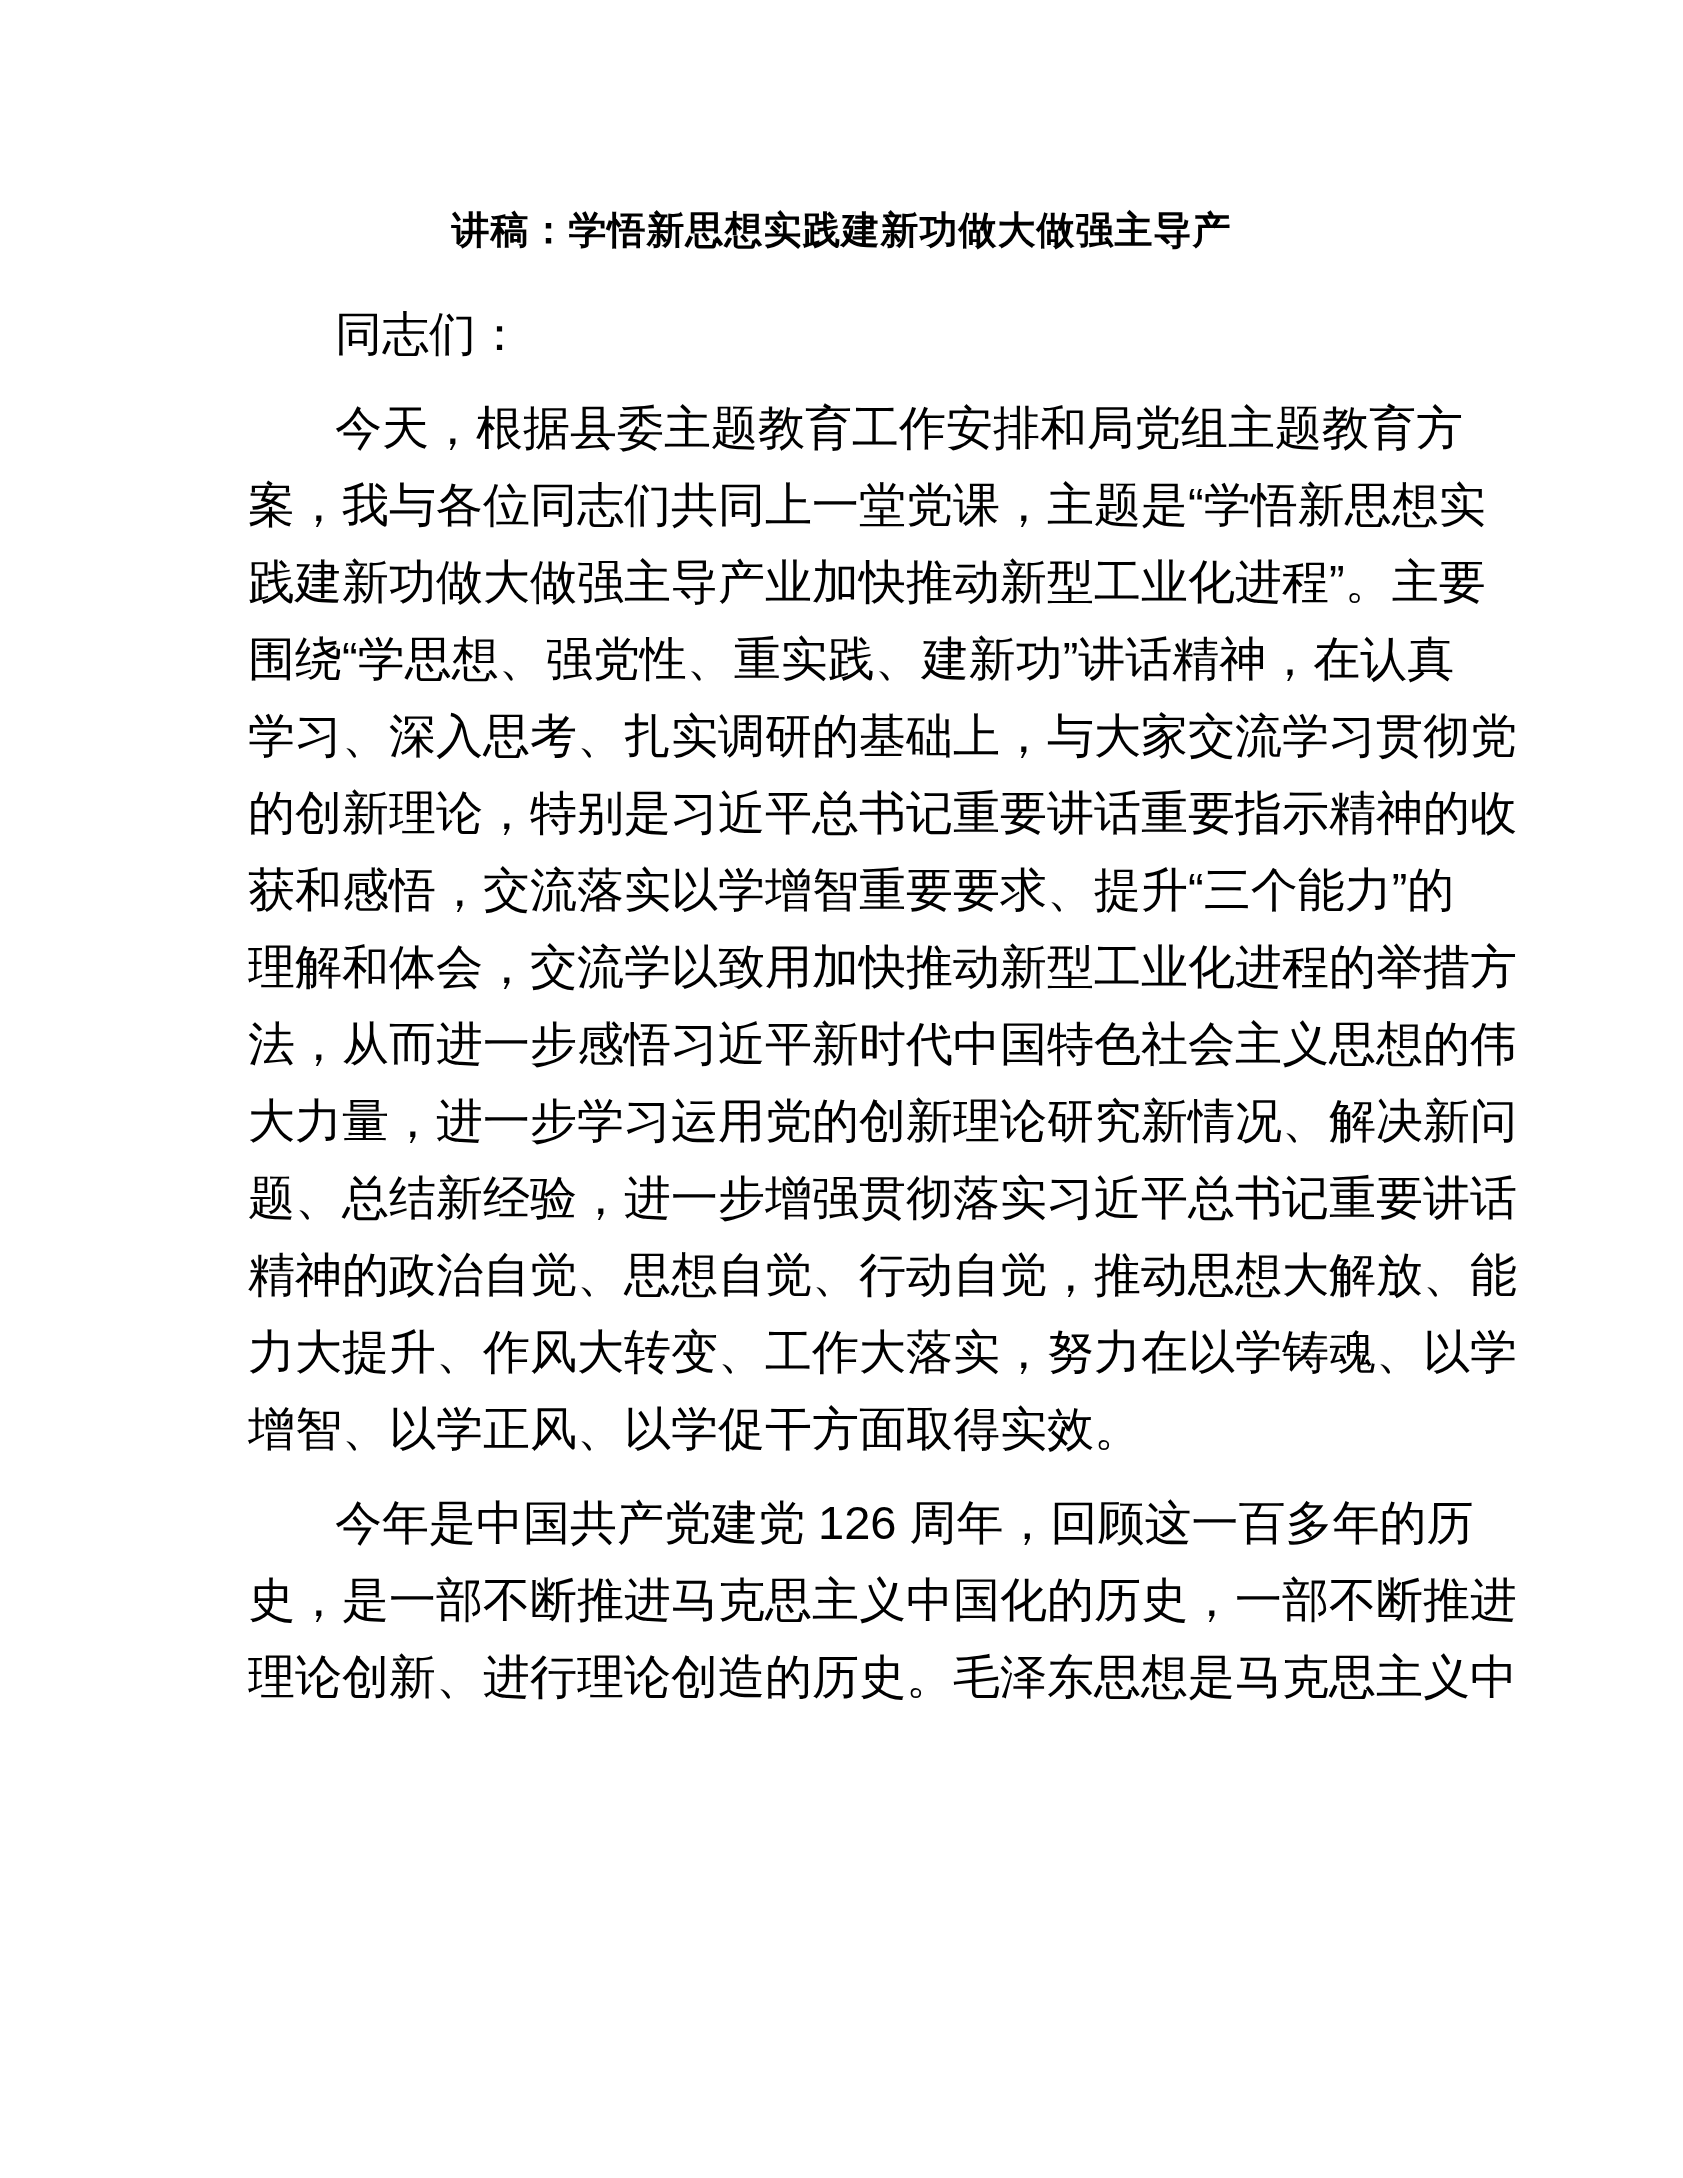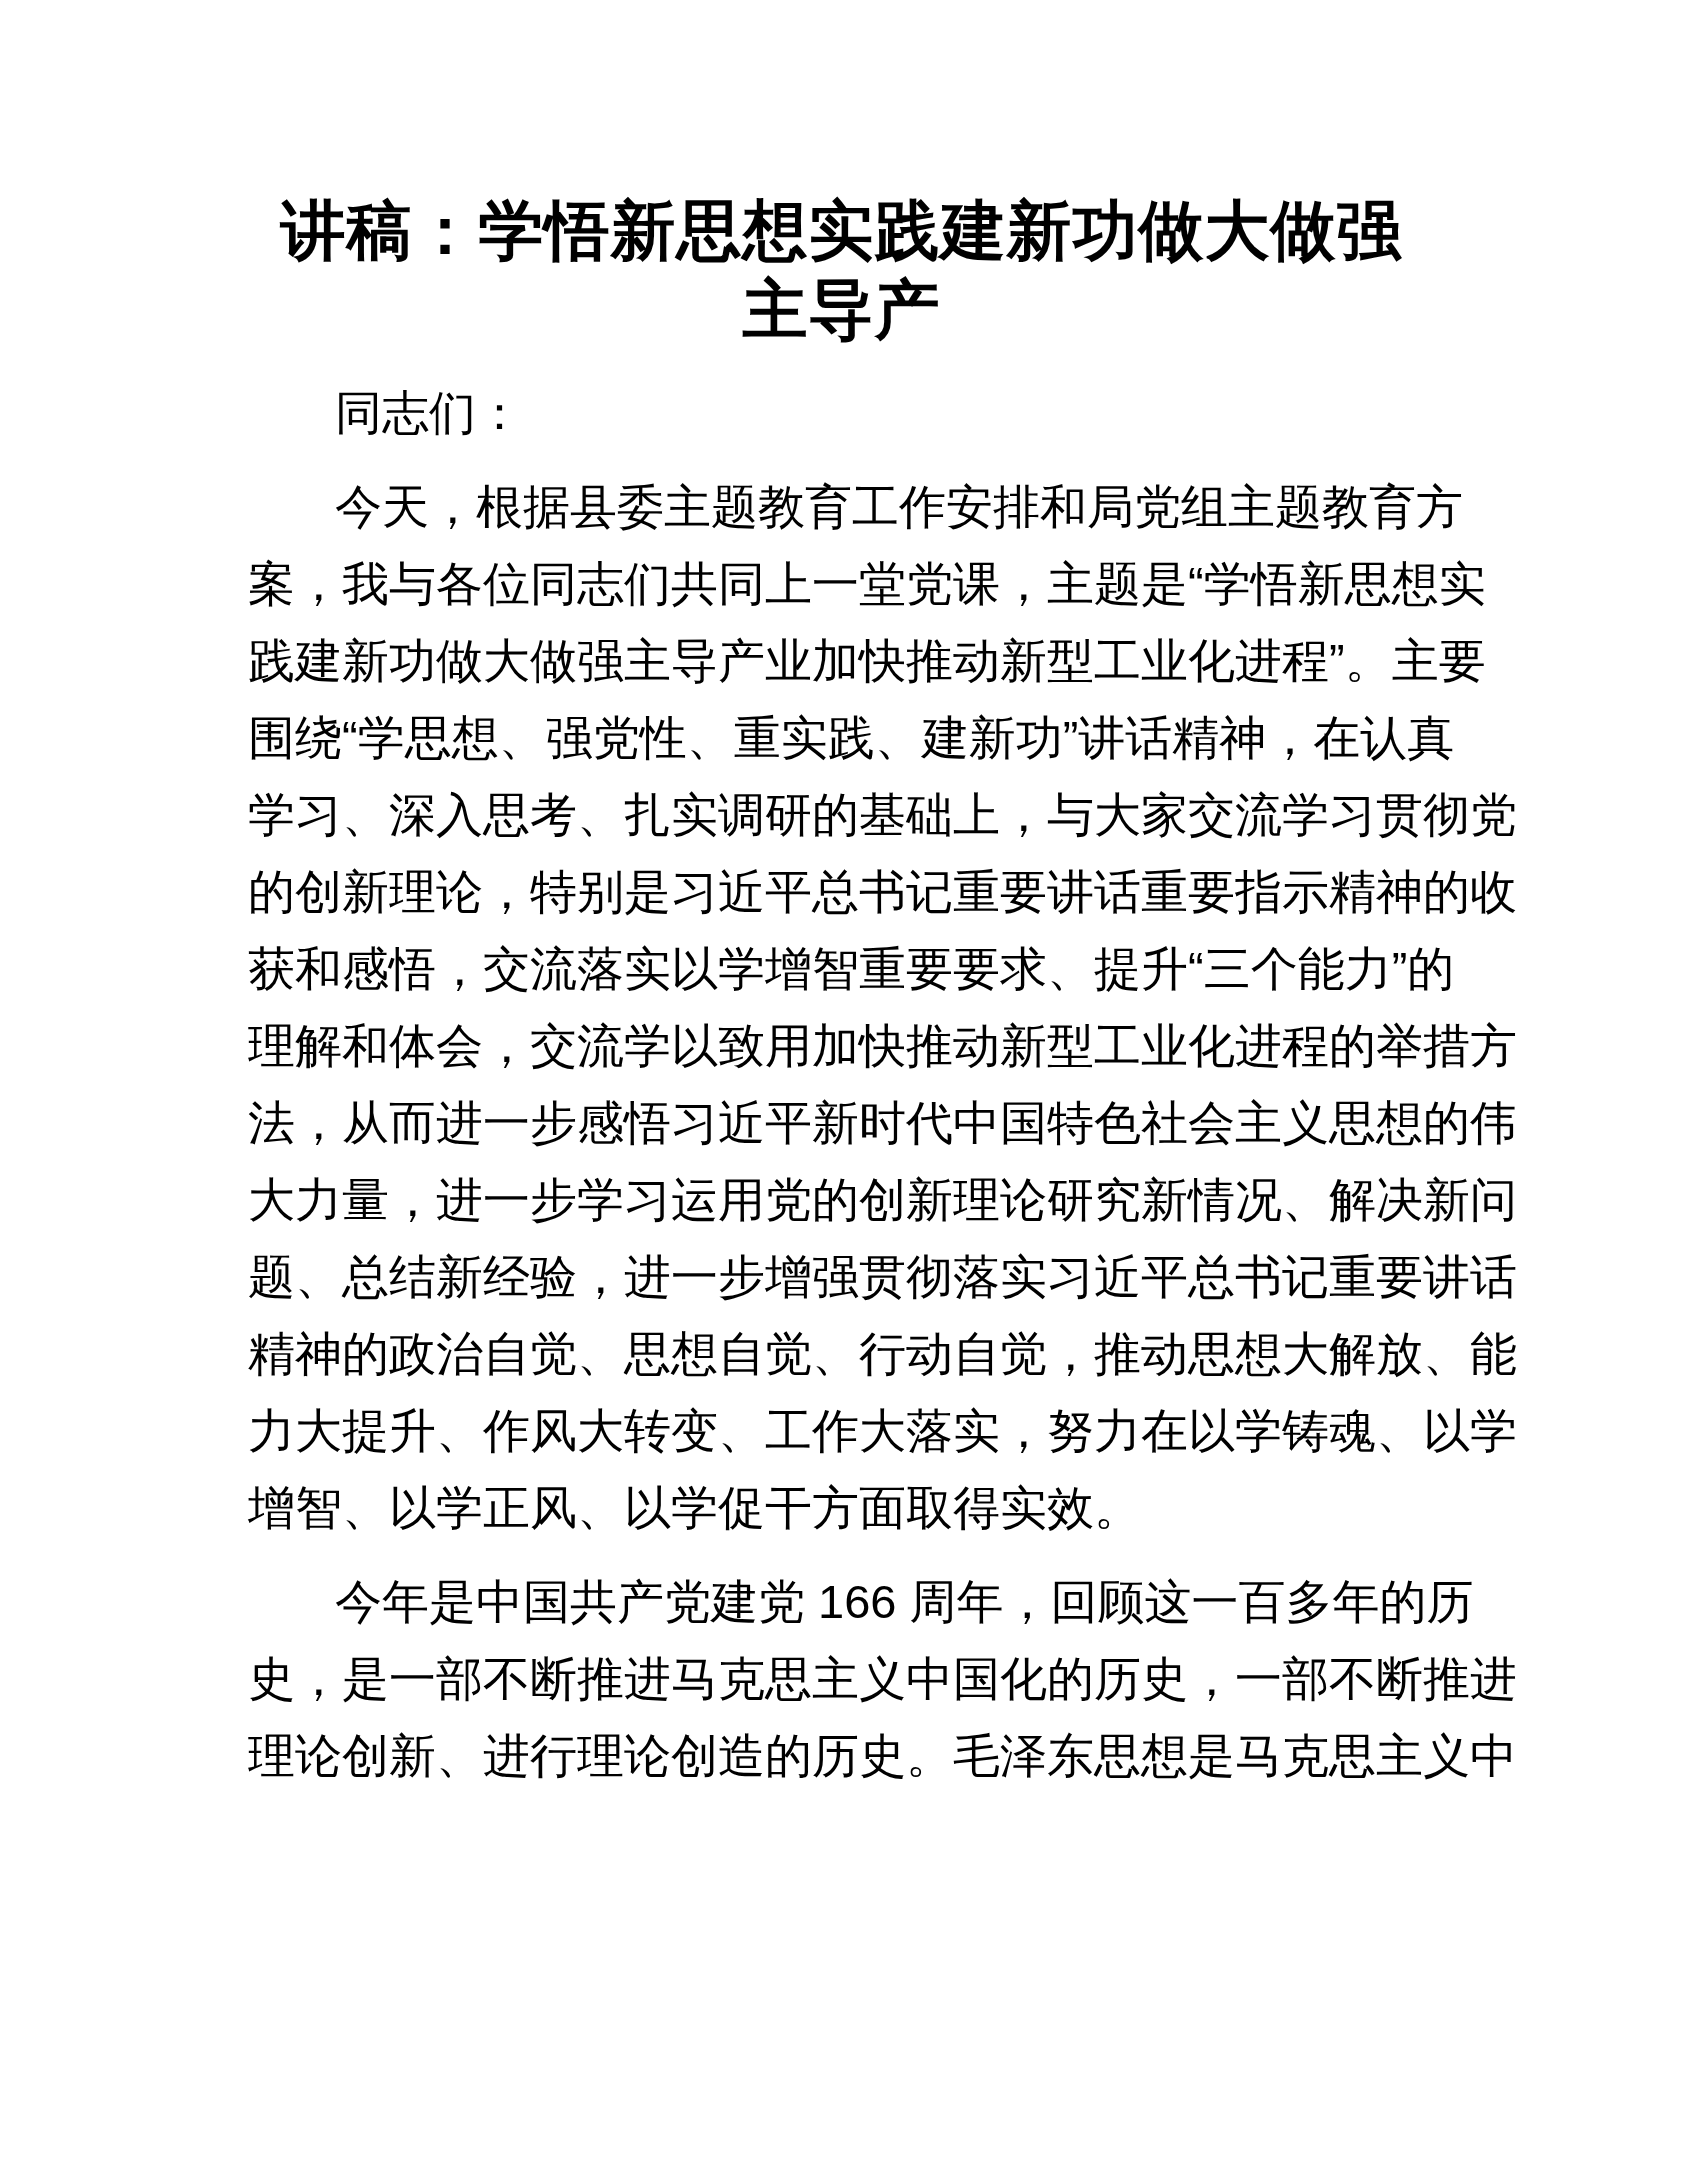--- a/index.html
+++ b/index.html
@@ -15,21 +15,21 @@
   }
   .page {
     box-sizing: border-box;
     width: 1683px;
     height: 2178px;
     padding: 191px 248px 0 248px;
     background: #ffffff;
     overflow: hidden;
   }
   .doc-title {
-    font-size: 65px;
+    font-size: 38px;
     font-weight: 700;
     line-height: 79px;
     text-align: center;
     margin: 0 0 25px 0;
     letter-spacing: 1px;
   }
   .title-line {
     text-align: center;
   }
   .para {
@@ -71,19 +71,19 @@
         <div class="line">获和感悟，交流落实以学增智重要要求、提升“三个能力”的</div>
         <div class="line">理解和体会，交流学以致用加快推动新型工业化进程的举措方</div>
         <div class="line">法，从而进一步感悟习近平新时代中国特色社会主义思想的伟</div>
         <div class="line">大力量，进一步学习运用党的创新理论研究新情况、解决新问</div>
         <div class="line">题、总结新经验，进一步增强贯彻落实习近平总书记重要讲话</div>
         <div class="line">精神的政治自觉、思想自觉、行动自觉，推动思想大解放、能</div>
         <div class="line">力大提升、作风大转变、工作大落实，努力在以学铸魂、以学</div>
         <div class="line last">增智、以学正风、以学促干方面取得实效。</div>
       </div>
       <div class="para">
-        <div class="line first">今年是中国共产党建党 166 周年，回顾这一百多年的历</div>
+        <div class="line first">今年是中国共产党建党 126 周年，回顾这一百多年的历</div>
         <div class="line">史，是一部不断推进马克思主义中国化的历史，一部不断推进</div>
         <div class="line">理论创新、进行理论创造的历史。毛泽东思想是马克思主义中</div>
       </div>
     </div>
 </div>
 
 
 </body></html>

